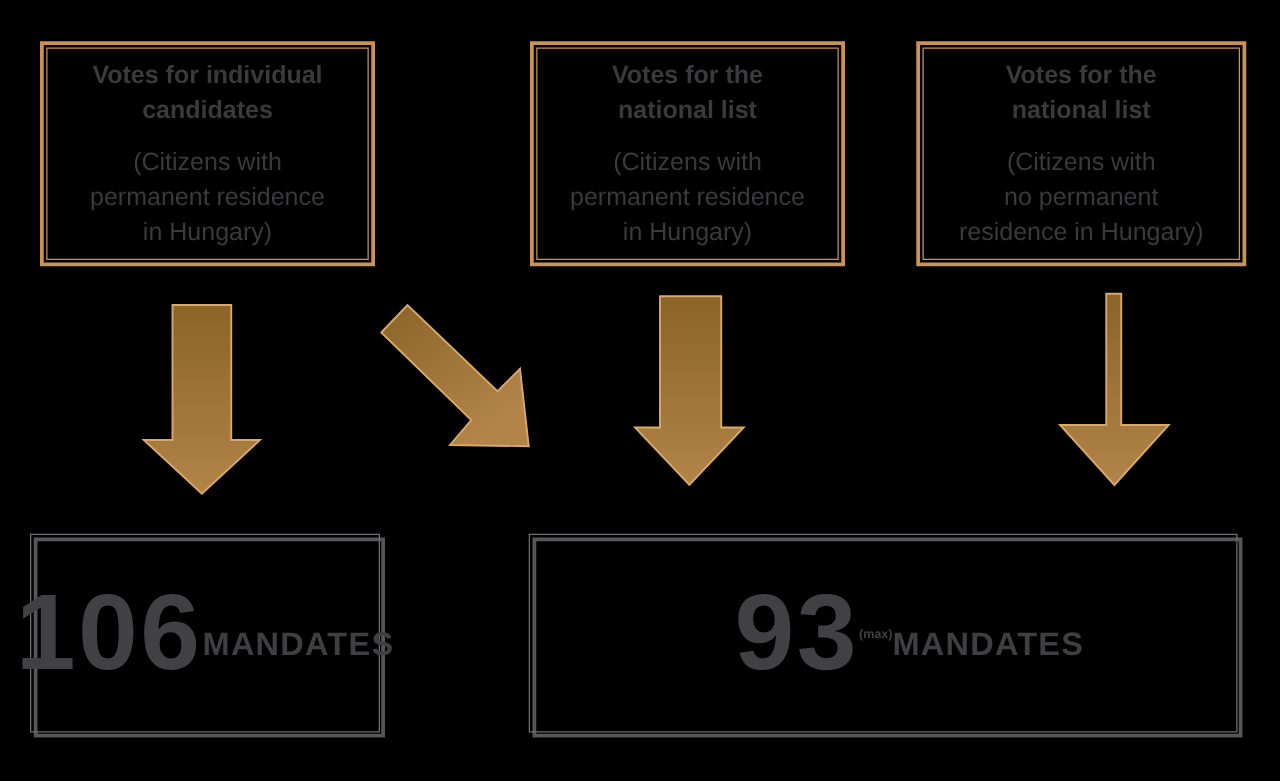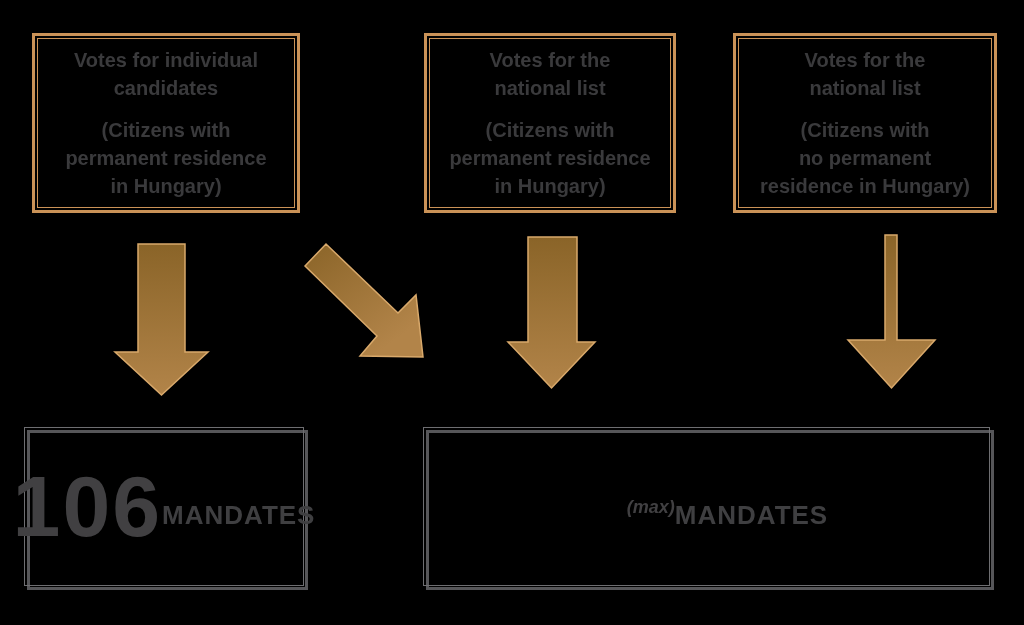--- a/index.html
+++ b/index.html
@@ -27,21 +27,21 @@
   }
   .src-title{
     color:#3a3a3c;
     font-size:20px;line-height:28px;
     font-weight:bold;
     white-space:pre-line;
   }
   .src-subtitle{
     color:#3a3a3c;
     font-size:20px;line-height:28px;
-    font-weight:bold;
+    font-weight:normal;
     white-space:pre-line;
     margin-top:14px;
   }
   
   .result-box{position:absolute;}
   .rb-thin{
     position:absolute;inset:0 4px 4px 0;
     border:1px solid #6e6e71;
   }
   .rb-thick{
@@ -55,24 +55,23 @@
     text-align:center;
   }
   .mandate-number{
     color:#414042;
     font-size:86px;line-height:0.88;
     font-weight:bold;
     letter-spacing:2px;
   }
   .mandate-qualifier{
     color:#414042;
-    font-size:18px;line-height:1.1;
+    font-size:10px;line-height:1.1;
     font-weight:bold;
     margin-top:2px;
-    font-style:italic;
   }
   .mandate-label{
     color:#3f3f41;
     font-size:26px;line-height:1.1;
     font-weight:bold;
     letter-spacing:1px;
     margin-top:18px;
   }
   .shift-right{transform:translateX(21px);}
   
@@ -136,18 +135,19 @@
     <div class="rb-content">
       <div class="mandate-number">106</div>
       <div class="mandate-label">MANDATES</div>
     </div>
   </div>
 
   <div class="result-box" style="left:423px;top:427px;width:571px;height:163px;">
     <div class="rb-thick"></div>
     <div class="rb-thin"></div>
     <div class="rb-content shift-right">
+      <div class="mandate-number">93</div>
       <div class="mandate-qualifier">(max)</div>
       <div class="mandate-label">MANDATES</div>
     </div>
   </div>
 
 </div>
 
 </body></html>

